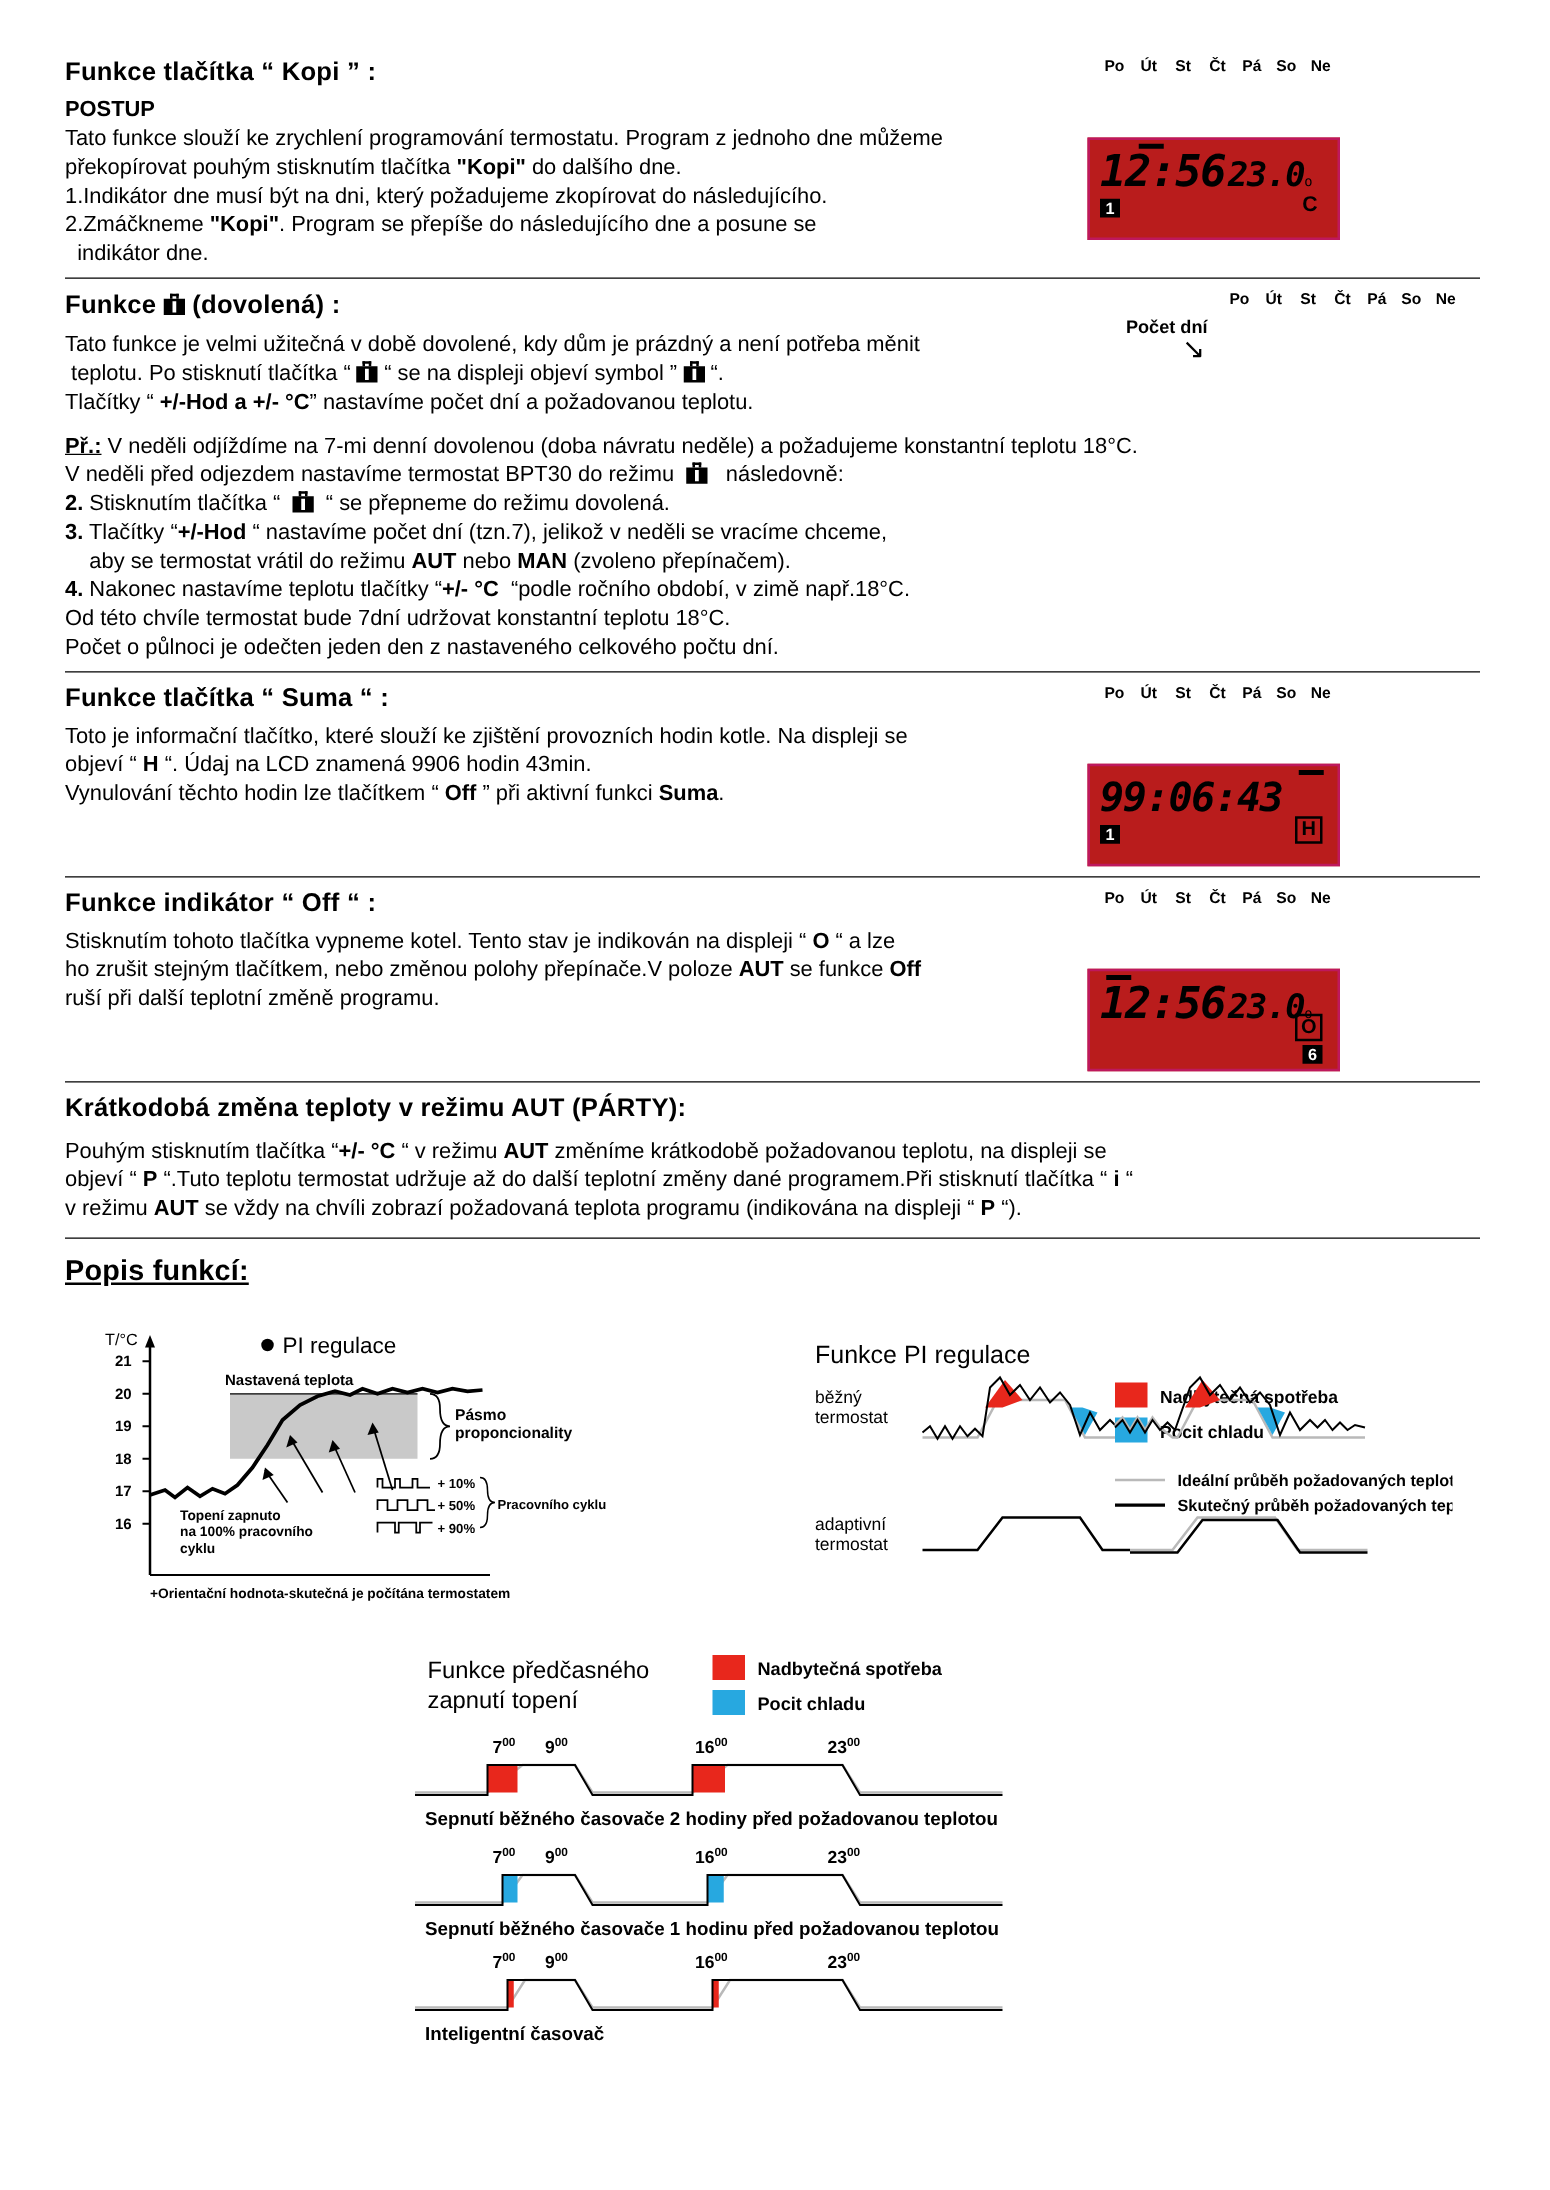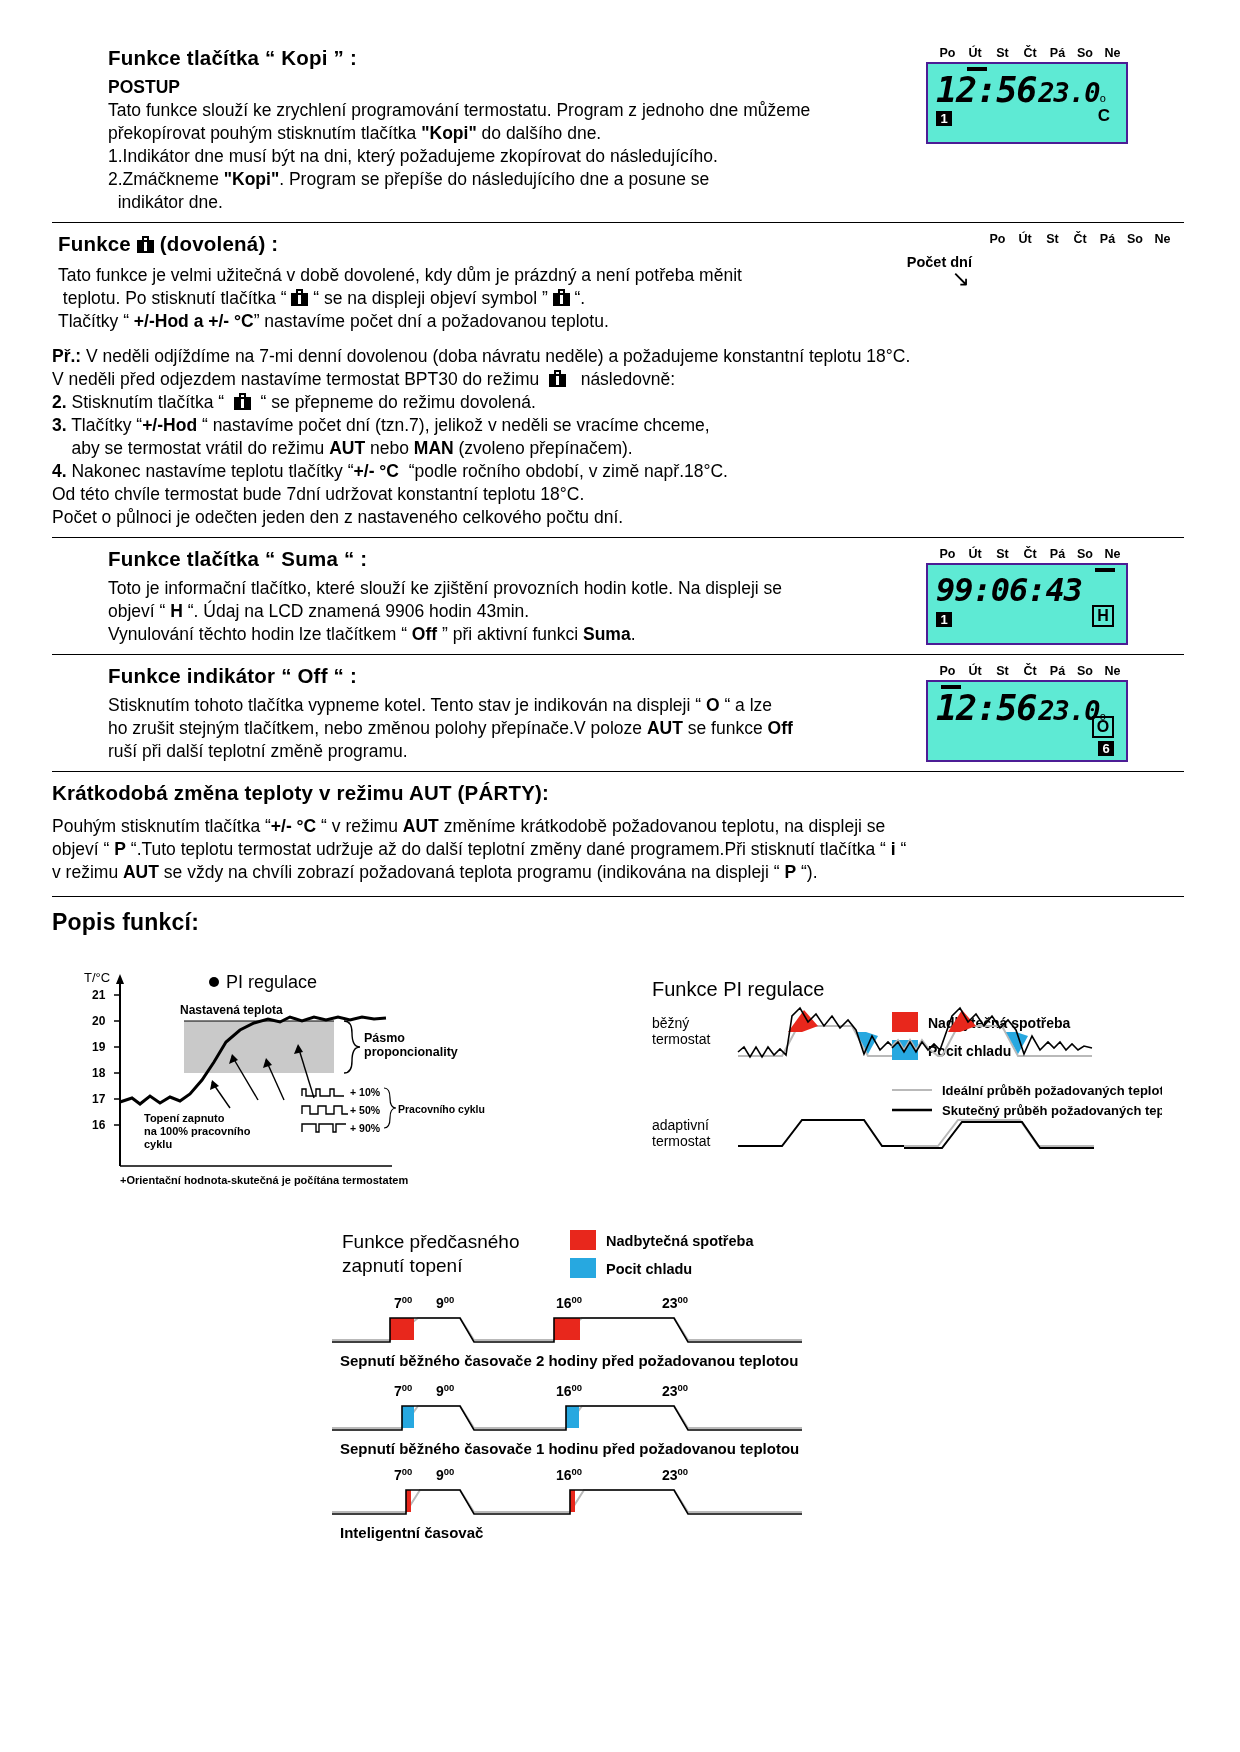--- a/index.html
+++ b/index.html
@@ -35,43 +35,44 @@
     font-weight: bold;
     margin: 0 0 6px 0;
     letter-spacing: 0.2px;
   }
   p.body {
     font-size: 17.5px;
     line-height: 23px;
     margin: 0;
   }
   .b { font-weight: bold; }
-  .u { }
+  .u { text-decoration: underline; }
 
   .rule {
     border: 0;
     border-top: 1px solid #000;
     margin: 8px 0 9px 0;
   }
 
   .row {
     display: flex;
     align-items: flex-start;
-    justify-content: center;
+    justify-content: flex-start;
   }
   .col-text { width: 790px; }
   .col-lcd { width: 230px; display: flex; flex-direction: column; align-items: flex-end; }
 
   
   .lcd {
-    border: 2px solid #4c1d95;
-    background: #5eead4;
+    border: 2px solid #be185d;
+    background: #b91c1c;
     box-sizing: border-box;
     position: relative;
     font-family: "DejaVu Sans Mono", monospace;
+    margin-top: 48px;
   }
   .days {
     display: flex;
     justify-content: space-between;
     font-family: "Liberation Sans", sans-serif;
     font-size: 12.5px;
     font-weight: bold;
     width: 100%;
     box-sizing: border-box;
     padding: 0 4px 2px 4px;

